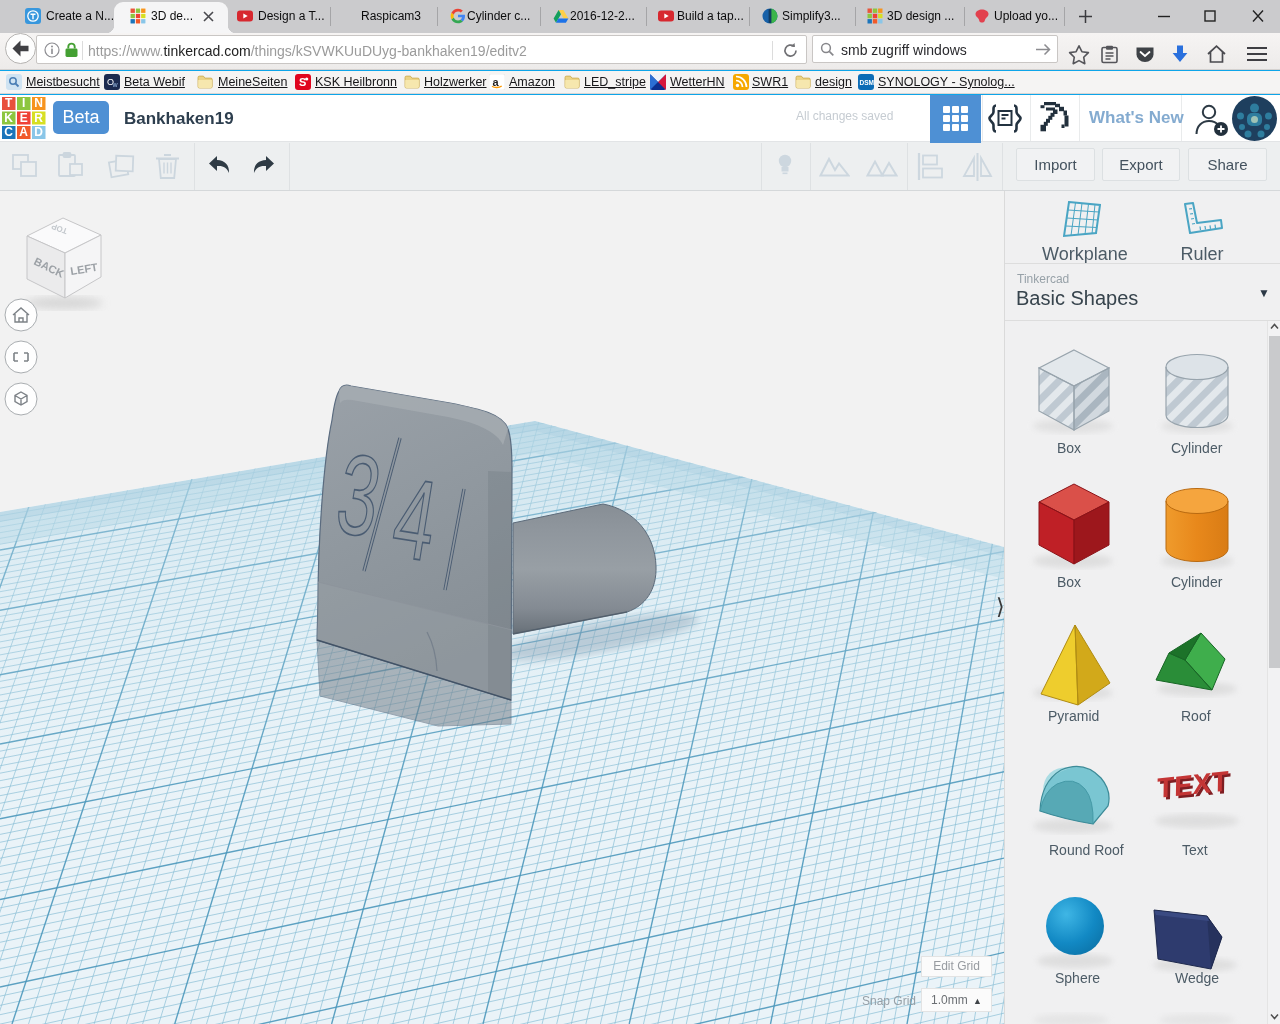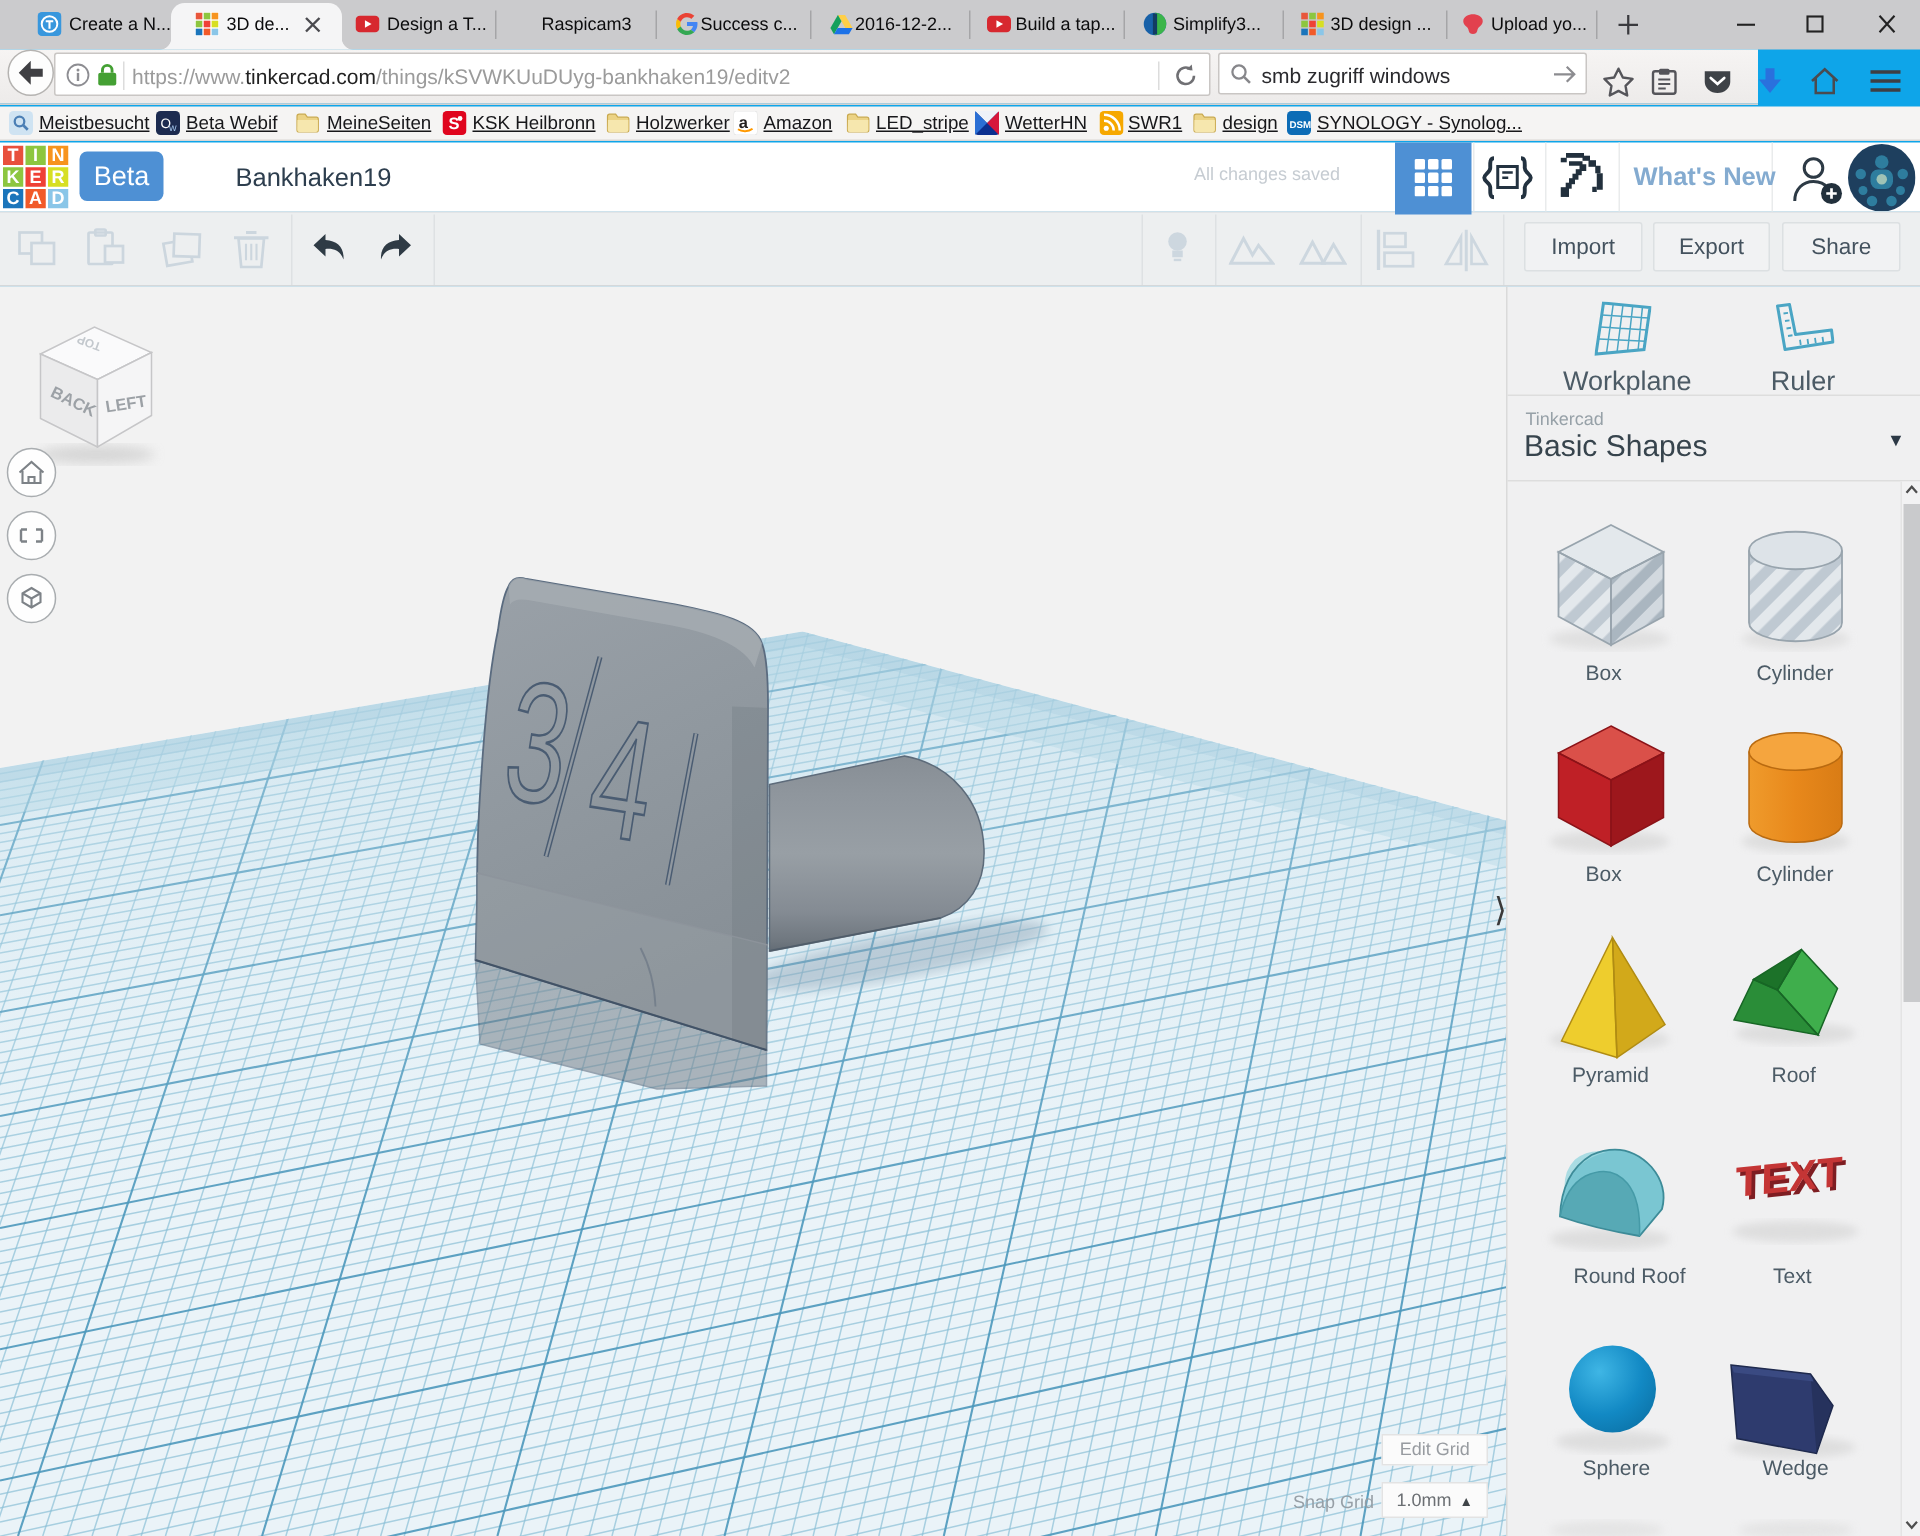--- a/index.html
+++ b/index.html
@@ -11,35 +11,35 @@
 
 #tabbar { position:absolute; left:0; top:0; width:1280px; height:33px; background:#cbcbcd; }
 .tab-txt { position:absolute; top:9px; font-size:12px; color:#0c0c0d; white-space:nowrap; }
 .tab-div { position:absolute; top:7px; width:1px; height:19px; background:#a5a5a7; }
 .fav { position:absolute; top:8px; width:16px; height:16px; }
 #activetab { position:absolute; left:114px; top:2px; width:114px; height:31px; background:#f5f5f6; border-radius:9px 9px 0 0; }
 #activetab:before { content:""; position:absolute; left:-8px; bottom:0; width:8px; height:8px; background:radial-gradient(circle at 0 0, rgba(0,0,0,0) 8px, #f5f5f6 8.5px); }
 #activetab:after { content:""; position:absolute; right:-8px; bottom:0; width:8px; height:8px; background:radial-gradient(circle at 8px 0, rgba(0,0,0,0) 8px, #f5f5f6 8.5px); }
 
 
-#navbar { position:absolute; left:0; top:33px; width:1172px; height:37px; background:linear-gradient(#f6f4f3,#edebea); border-bottom:1px solid #d4d1cf;padding-left:12px; }
+#navbar { position:absolute; left:0; top:33px; width:1280px; height:37px; background:linear-gradient(#f6f4f3,#edebea); border-bottom:1px solid #d4d1cf;padding-left:12px; }
 #urlbar { position:absolute; left:36px; top:2px; width:771px; height:29px; background:#fff; border:1px solid #c9c6c4; border-radius:2px; }
 #backbtn { position:absolute; left:5px; top:0px; width:31px; height:31px; border-radius:50%; background:#fdfdfd; border:1px solid #b5b3b1; z-index:2; }
 #searchbox { position:absolute; left:812px; top:2px; width:246px; height:28px; background:#fff; border:1px solid #c9c6c4; border-radius:2px; }
 .nbi { position:absolute; top:4px; }
 
 
 #bookmarks { position:absolute; left:0; top:71px; width:1280px; height:23px; background:#f5f4f3; border-bottom:1px solid #d9d6d4; }
 .bm { position:absolute; top:4px; font-size:12.5px; color:#17171a; white-space:nowrap;text-decoration:underline; }
 .bmi { position:absolute; top:3px; width:16px; height:16px; }
 
 
 #tkheader { position:absolute; left:0; top:95px; width:1280px; height:46px; background:#fff; }
 #beta { position:absolute; left:53px; top:6px; width:56px; height:33px; background:#4e90d4; border-radius:5px; color:#fff; font-size:18px; text-align:center; line-height:32px; }
-#docname { position:absolute; left:124px; top:14px; font-size:17px; font-weight:normal; color:#2d3e4e;margin-left:33px; }
+#docname { position:absolute; left:124px; top:14px; font-size:17px; font-weight:bold; color:#2d3e4e; }
 #saved { position:absolute; left:796px; top:14px; font-size:12px; color:#c6ccd2; }
 .hsep { position:absolute; top:0; width:1px; height:46px; background:#e9ebec; }
 #gridbtn { position:absolute; left:930px; top:0; width:51px; height:48px; background:#4e90d4; z-index:3; }
 #whatsnew { position:absolute; left:1089px; top:13px; font-size:17px; color:#84abd0; font-weight:bold; }
 
 
 #tktoolbar { position:absolute; left:0; top:141px; width:1280px; height:50px; background:#edeff0; border-top:1px solid #e2e4e6; border-bottom:1px solid #d5d8da; }
 .tsep { position:absolute; top:1px; width:1px; height:47px; background:#dee1e3; }
 .tbtn { position:absolute; top:6px; height:33px; background:#f1f2f3; border:1px solid #dcе0e2; border:1px solid #dce0e2; border-radius:2px; font-size:15px; color:#44525e; text-align:center; line-height:31px; }
 
@@ -99,21 +99,21 @@
   <div class="tab-txt" style="left:258px">Design a T...</div>
   <div class="tab-div" style="left:330px"></div>
   <div class="tab-txt" style="left:361px">Raspicam3</div>
   <div class="tab-div" style="left:437px"></div>
   <svg class="fav" style="left:450px" viewBox="0 0 48 48">
         <path fill="#4285f4" d="M45 24c0-1.6-.1-2.8-.4-4H24v8.1h11.9c-.2 2-1.5 5-4.4 7l6.7 5.2C42.2 36.6 45 31 45 24z"></path>
         <path fill="#34a853" d="M24 46c5.9 0 10.9-2 14.5-5.3l-6.9-5.4c-1.9 1.3-4.4 2.2-7.6 2.2-5.8 0-10.7-3.8-12.5-9.1l-7.2 5.5C7.9 41.1 15.4 46 24 46z"></path>
         <path fill="#fbbc05" d="M11.5 28.4c-.5-1.4-.8-2.9-.8-4.4s.3-3 .8-4.4l-7.3-5.5C2.8 17.1 2 20.4 2 24s.8 6.9 2.2 9.9l7.3-5.5z"></path>
         <path fill="#ea4335" d="M24 10.5c4.1 0 6.9 1.8 8.5 3.3l6.2-6.1C35 4.3 30 2 24 2 15.4 2 7.9 6.9 4.3 14.1l7.3 5.5c1.8-5.3 6.6-9.1 12.4-9.1z"></path>
       </svg>
-  <div class="tab-txt" style="left:467px">Success c...</div>
+  <div class="tab-txt" style="left:467px">Cylinder c...</div>
   <div class="tab-div" style="left:540px"></div>
   <svg class="fav" style="left:553px" viewBox="0 0 16 16">
         <path d="M5.6 2h4.8l5 8.6H10.6z" fill="#ffcf48"></path>
         <path d="M5.6 2L.6 10.6l2.4 4.2 5-8.6z" fill="#14a05c"></path>
         <path d="M3 14.8h9.9l2.5-4.2H5.4z" fill="#1c72e8"></path>
       </svg>
   <div class="tab-txt" style="left:570px">2016-12-2...</div>
   <div class="tab-div" style="left:646px"></div>
   <svg class="fav" style="left:658px" viewBox="0 0 16 16">
         <rect x="0" y="2.5" width="16" height="11" rx="3" fill="#d7282f"></rect>

